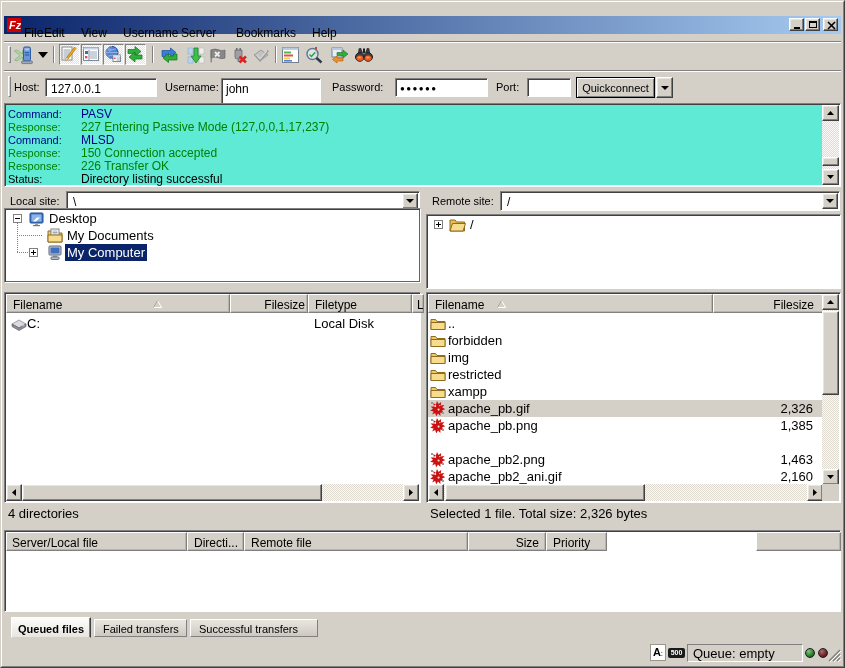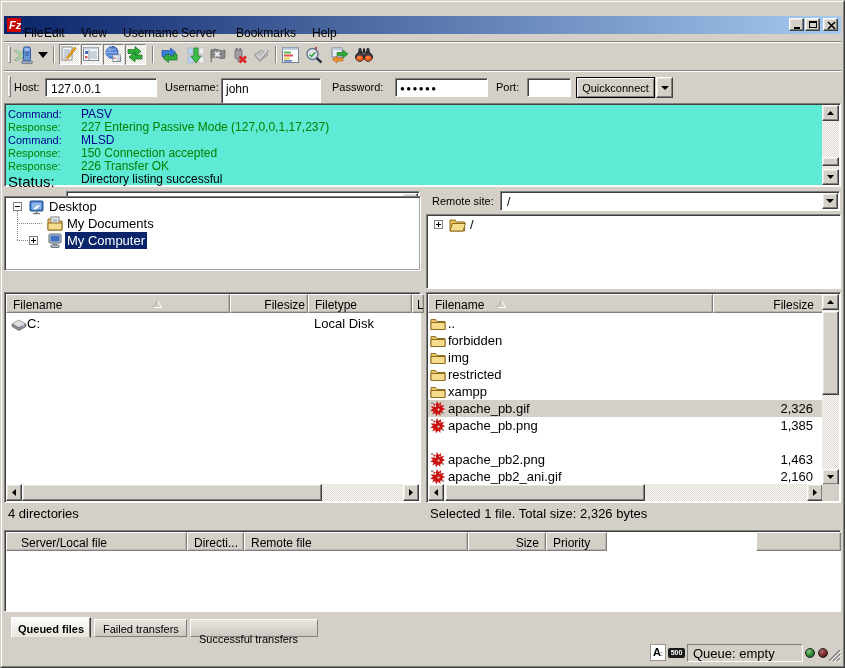--- a/index.html
+++ b/index.html
@@ -213,21 +213,21 @@
     <div class="abs" style="left:2px;top:3px;color:#00008b;font-size:11px">Command:</div>
       <div class="abs" style="left:75px;top:2px;color:#00008b">PASV</div>
     <div class="abs" style="left:2px;top:16px;color:#008000;font-size:11px">Response:</div>
       <div class="abs" style="left:75px;top:15px;color:#008000">227 Entering Passive Mode (127,0,0,1,17,237)</div>
     <div class="abs" style="left:2px;top:29px;color:#00008b;font-size:11px">Command:</div>
       <div class="abs" style="left:75px;top:28px;color:#00008b">MLSD</div>
     <div class="abs" style="left:2px;top:42px;color:#008000;font-size:11px">Response:</div>
       <div class="abs" style="left:75px;top:41px;color:#008000">150 Connection accepted</div>
     <div class="abs" style="left:2px;top:55px;color:#008000;font-size:11px">Response:</div>
       <div class="abs" style="left:75px;top:54px;color:#008000">226 Transfer OK</div>
-    <div class="abs" style="left:2px;top:68px;color:#000;font-size:15px">Status:</div>
+    <div class="abs" style="left:2px;top:68px;color:#000;font-size:11px">Status:</div>
       <div class="abs" style="left:75px;top:67px;color:#000">Directory listing successful</div>
   </div>
   <div class="abs" id="logsb" style="right:1px;top:1px;width:17px;height:80px">
     <div class="abs track" style="inset:0"></div>
     <div class="abs btn flex" style="left:0;top:0;width:17px;height:16px">
         <svg width="7" height="4">
           <path d="M3.5 0 L7 4 H0z" fill="#000"></path>
         </svg>
       </div>
     <div class="abs btn" style="left:0;top:52px;width:17px;height:9px"></div>
@@ -249,21 +249,21 @@
 </div>
 <div class="abs" id="remotesitebar" style="left:426px;top:190px;width:415px;height:22px">
   <span class="abs" style="left:6px;top:5px;font-size:11px">Remote site:</span>
   <div class="abs sunken" style="left:74px;top:1px;width:340px;height:20px;background:#fff;padding:3px 0 0 6px;font-size:12px">/
     <div class="abs btn flex" style="right:1px;top:1px;width:16px;height:16px">
         <div class="tri-dn"></div>
       </div>
   </div>
 </div>
 
-<div class="abs sunken" style="left:4px;top:196px;width:417px;height:75px;background:#a3a3a3">
+<div class="abs sunken" style="left:4px;top:208px;width:417px;height:75px;background:#c2410c">
   <div id="ltree" class="abs" style="inset:1px;background:#fff">
     <div class="abs" style="left:11px;top:13px;width:1px;height:29px;background-image:linear-gradient(#808080 50%,transparent 50%);background-size:1px 2px"></div>
     <div class="abs" style="left:11px;top:25px;width:26px;height:1px;background-image:linear-gradient(90deg,#808080 50%,transparent 50%);background-size:2px 1px"></div>
     <div class="abs" style="left:11px;top:42px;width:12px;height:1px;background-image:linear-gradient(90deg,#808080 50%,transparent 50%);background-size:2px 1px"></div>
 
     <svg class="abs" style="left:7px;top:4px" width="9" height="9">
         <rect x="0.5" y="0.5" width="8" height="8" fill="#fff" stroke="#808080"></rect>
         <line x1="2" y1="4.5" x2="7" y2="4.5" stroke="#000"></line>
       </svg>
     <svg class="abs" style="left:23px;top:38px" width="9" height="9">
@@ -470,32 +470,32 @@
           <path d="M4 3.5 L0 0 V7z" fill="#000"></path>
         </svg>
       </div>
   </div>
   <div class="abs" style="right:1px;bottom:1px;width:17px;height:17px;background:#d4d0c8"></div>
 </div>
 <div class="abs" style="left:430px;top:505px;height:18px;line-height:18px">Selected 1 file. Total size: 2,326 bytes</div>
 
 <div class="abs sunken" style="left:4px;top:530px;width:837px;height:82px;background:#fff">
   <div class="abs" id="qheader" style="left:1px;top:1px;right:1px;height:19px">
-    <div class="hdrcell" style="left:0;width:181px;padding-left:14px">Server/Local file</div>
+    <div class="hdrcell" style="left:0;width:181px;padding-left:5px">Server/Local file</div>
     <div class="hdrcell" style="left:181px;width:57px">Directi...</div>
     <div class="hdrcell" style="left:238px;width:224px">Remote file</div>
     <div class="hdrcell" style="left:462px;width:78px;text-align:right">Size</div>
     <div class="hdrcell" style="left:540px;width:61px">Priority</div>
     <div class="hdrcell" style="left:750px;width:85px"></div>
   </div>
 </div>
 <div class="abs" id="tabs" style="left:4px;top:614px;width:837px;height:26px">
   <div class="abs" style="left:7px;top:3px;width:80px;height:21px;background:linear-gradient(#fdfdfc,#e8e5df);border:1px solid;border-color:#fff #404040 #d4d0c8 #fff;box-shadow:inset -1px 0 0 #808080;text-align:center;font-weight:bold;font-size:11px;padding-top:5px;z-index:2;white-space:nowrap">Queued files</div>
   <div class="abs" style="left:90px;top:5px;width:93px;height:18px;background:linear-gradient(#e9e6e0,#cdc9c1);border:1px solid;border-color:#fff #808080 #808080 #fff;padding:3px 0 0 8px;font-size:11px;white-space:nowrap">Failed transfers</div>
-  <div class="abs" style="left:186px;top:5px;width:128px;height:18px;background:linear-gradient(#e9e6e0,#cdc9c1);border:1px solid;border-color:#fff #808080 #808080 #fff;padding:13px 0 0 8px;font-size:11px;white-space:nowrap">Successful transfers</div>
+  <div class="abs" style="left:186px;top:5px;width:128px;height:18px;background:linear-gradient(#e9e6e0,#cdc9c1);border:1px solid;border-color:#fff #808080 #808080 #fff;padding:3px 0 0 8px;font-size:11px;white-space:nowrap">Successful transfers</div>
 </div>
 
 <div class="abs" id="statusbar" style="left:4px;top:641px;width:837px;height:24px">
   <div class="abs" style="left:646px;top:3px;width:16px;height:17px;background:#fff;border:1px solid #9a968e;font-size:11px;font-weight:bold;text-align:center;color:#000;line-height:15px">A<span style="font-weight:normal;font-size:8px">:</span></div>
   <div class="abs" style="left:664px;top:7px;width:17px;height:10px;background:#1a1a1a;border-radius:2px;color:#fff;font-size:7px;font-weight:bold;text-align:center;line-height:10px">500</div>
   <div class="abs" style="left:683px;top:3px;width:116px;height:18px;border:1px solid;border-color:#808080 #fff #fff #808080;padding:1px 8px 0 5px">Queue: empty</div>
   <div class="abs" style="left:801px;top:7px;width:10px;height:10px;border-radius:50%;background:radial-gradient(circle at 35% 30%,#7ec87e,#2a7a2a 60%,#124012);border:1px solid #202020"></div>
   <div class="abs" style="left:814px;top:7px;width:10px;height:10px;border-radius:50%;background:radial-gradient(circle at 35% 30%,#b06a6a,#6e2222 60%,#3a0e0e);border:1px solid #202020"></div>
   <svg class="abs" style="left:824px;top:8px" width="13" height="13">
       <g stroke="#808080" stroke-width="1.5">

